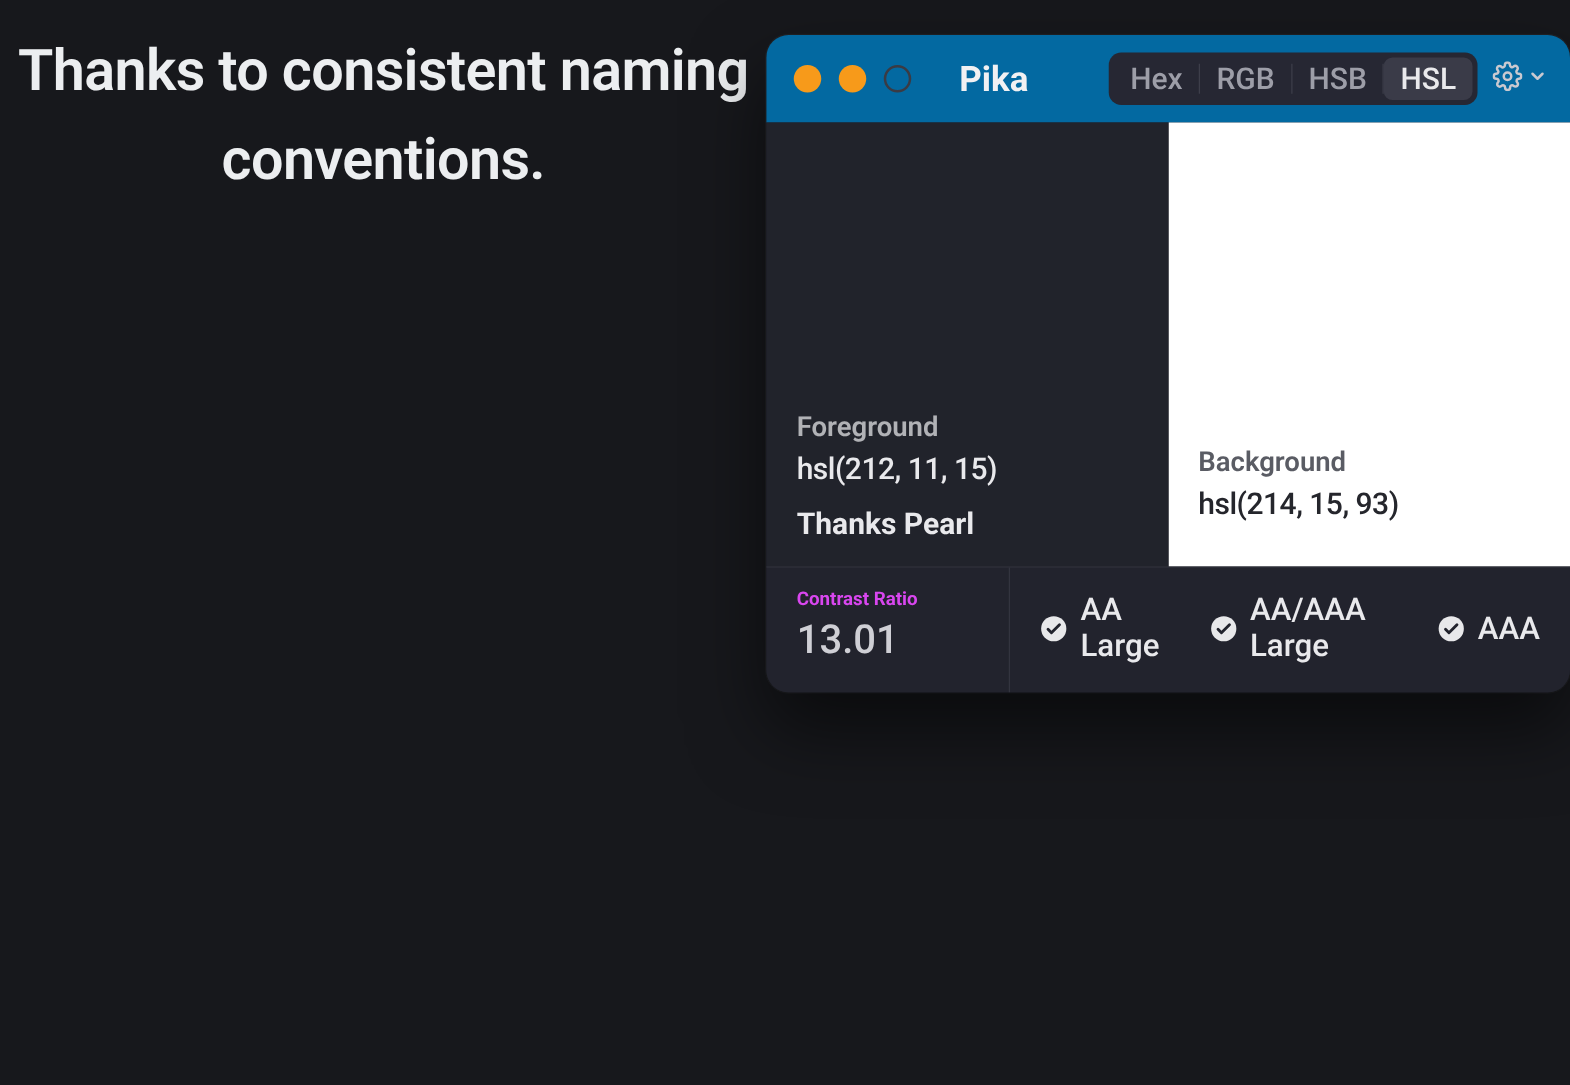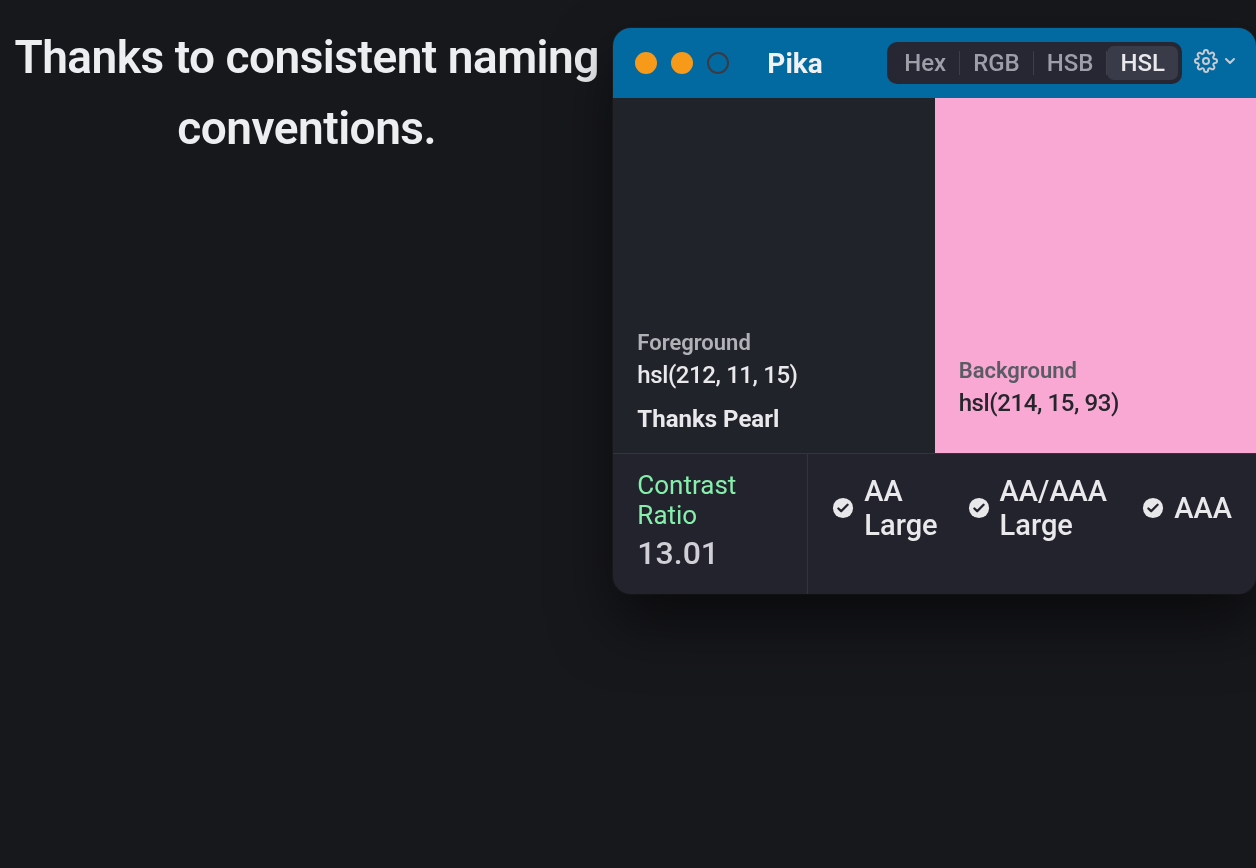--- a/index.html
+++ b/index.html
@@ -104,21 +104,21 @@
     grid-template-columns: 1fr 1fr;
     height: 355px;
   }
   .swatch {
     padding: 0 12px 20px 24px;
     display: flex;
     flex-direction: column;
     justify-content: flex-end;
   }
   .swatch.fg { background: #21232b; color: #e9e9ec; }
-  .swatch.bg { background: #f9a8d4; color: #2b2d33; }
+  .swatch.bg { background: #ffffff; color: #2b2d33; }
   .swatch-label {
     font-size: 22px;
     font-weight: 600;
     color: inherit;
     opacity: 0.72;
     margin-bottom: 6px;
   }
   .swatch.bg .swatch-label { color: #5a5c64; opacity: 1; }
   .swatch-value {
     font-size: 24px;
@@ -140,41 +140,41 @@
   }
   .footer-col {
     padding: 16px 24px 22px 24px;
   }
   .footer-col.ratio {
     border-right: 1px solid #33343f;
     width: 195px;
     flex-shrink: 0;
   }
   .footer-label {
-    font-size: 26px;
-    font-weight: 400;
-    color: #86efac;
+    font-size: 15px;
+    font-weight: 700;
+    color: #d946ef;
     margin-bottom: 4px;
   }
   .ratio-value {
     font-size: 32px;
     font-weight: 500;
     color: #cfcfd5;
   }
   .wcag-row {
     display: flex;
     gap: 30px;
     align-items: center;
     margin-top: 4px;
   }
   .wcag-item {
     display: flex;
     align-items: center;
     gap: 10px;
-    font-size: 29px;
+    font-size: 25px;
     font-weight: 500;
     color: #e9e9ec;
   }
   .check {
     width: 22px; height: 22px;
     display: inline-flex;
   }
 </style>
 </head>
 <body>

